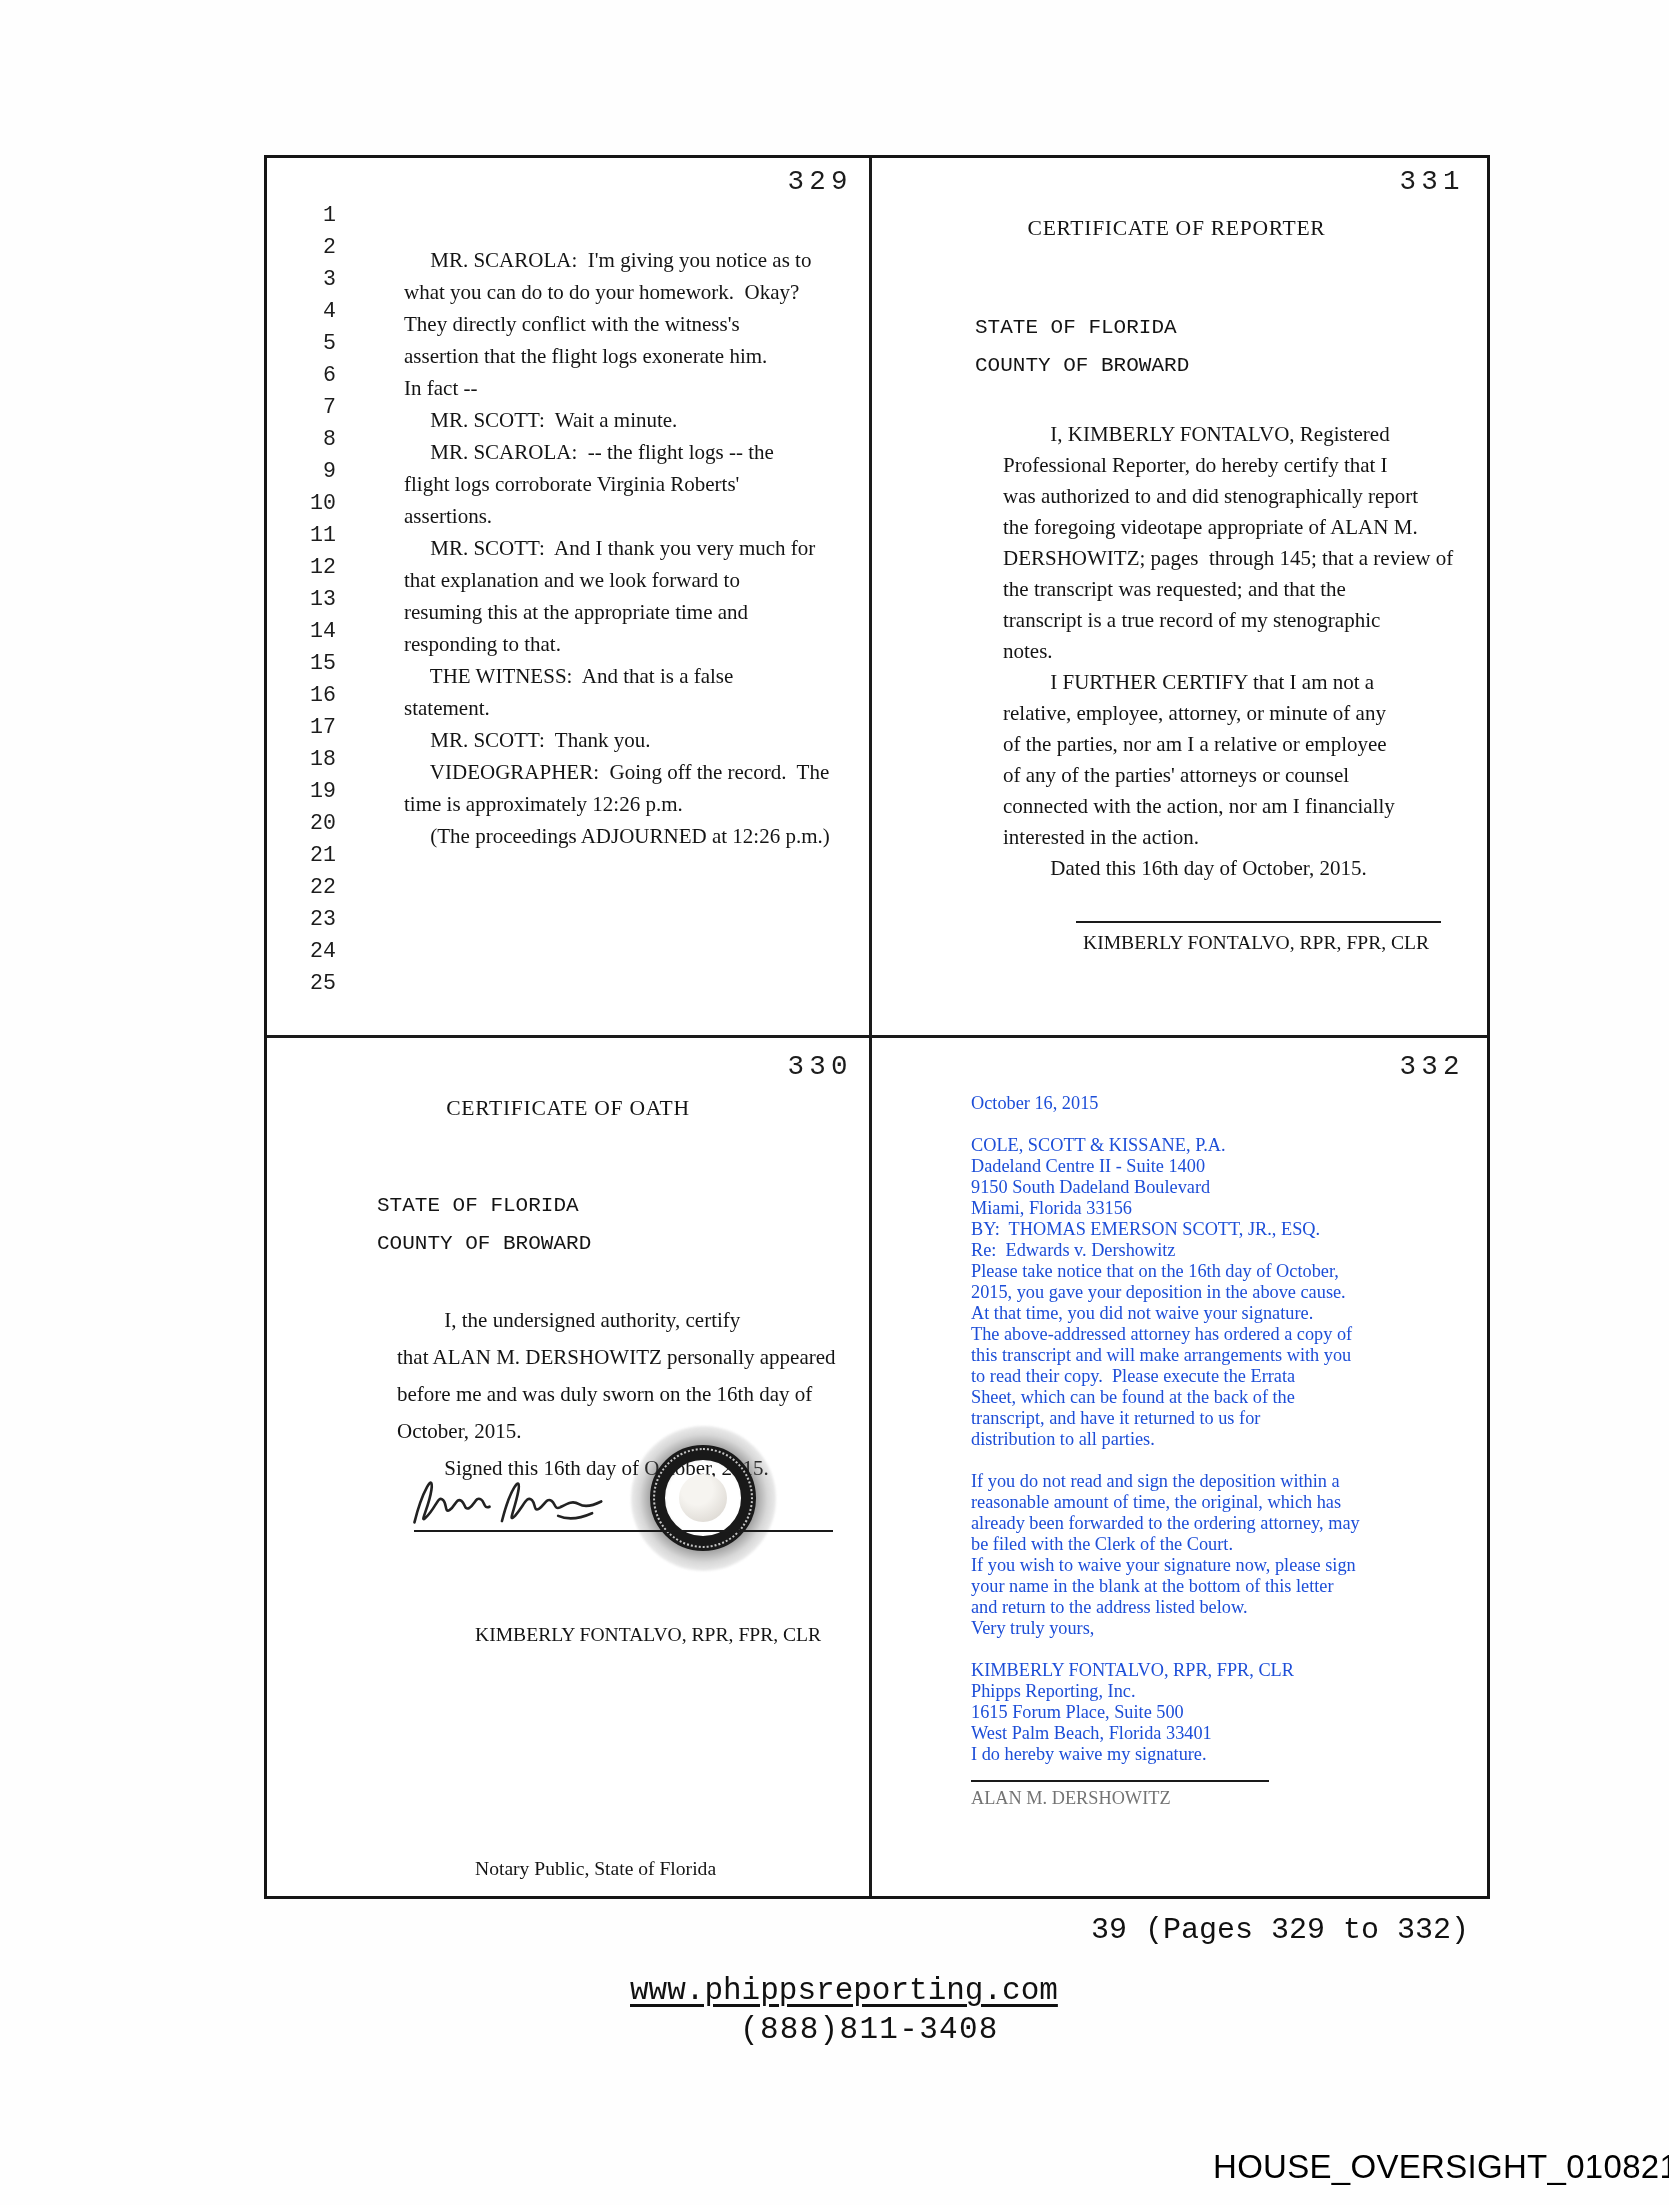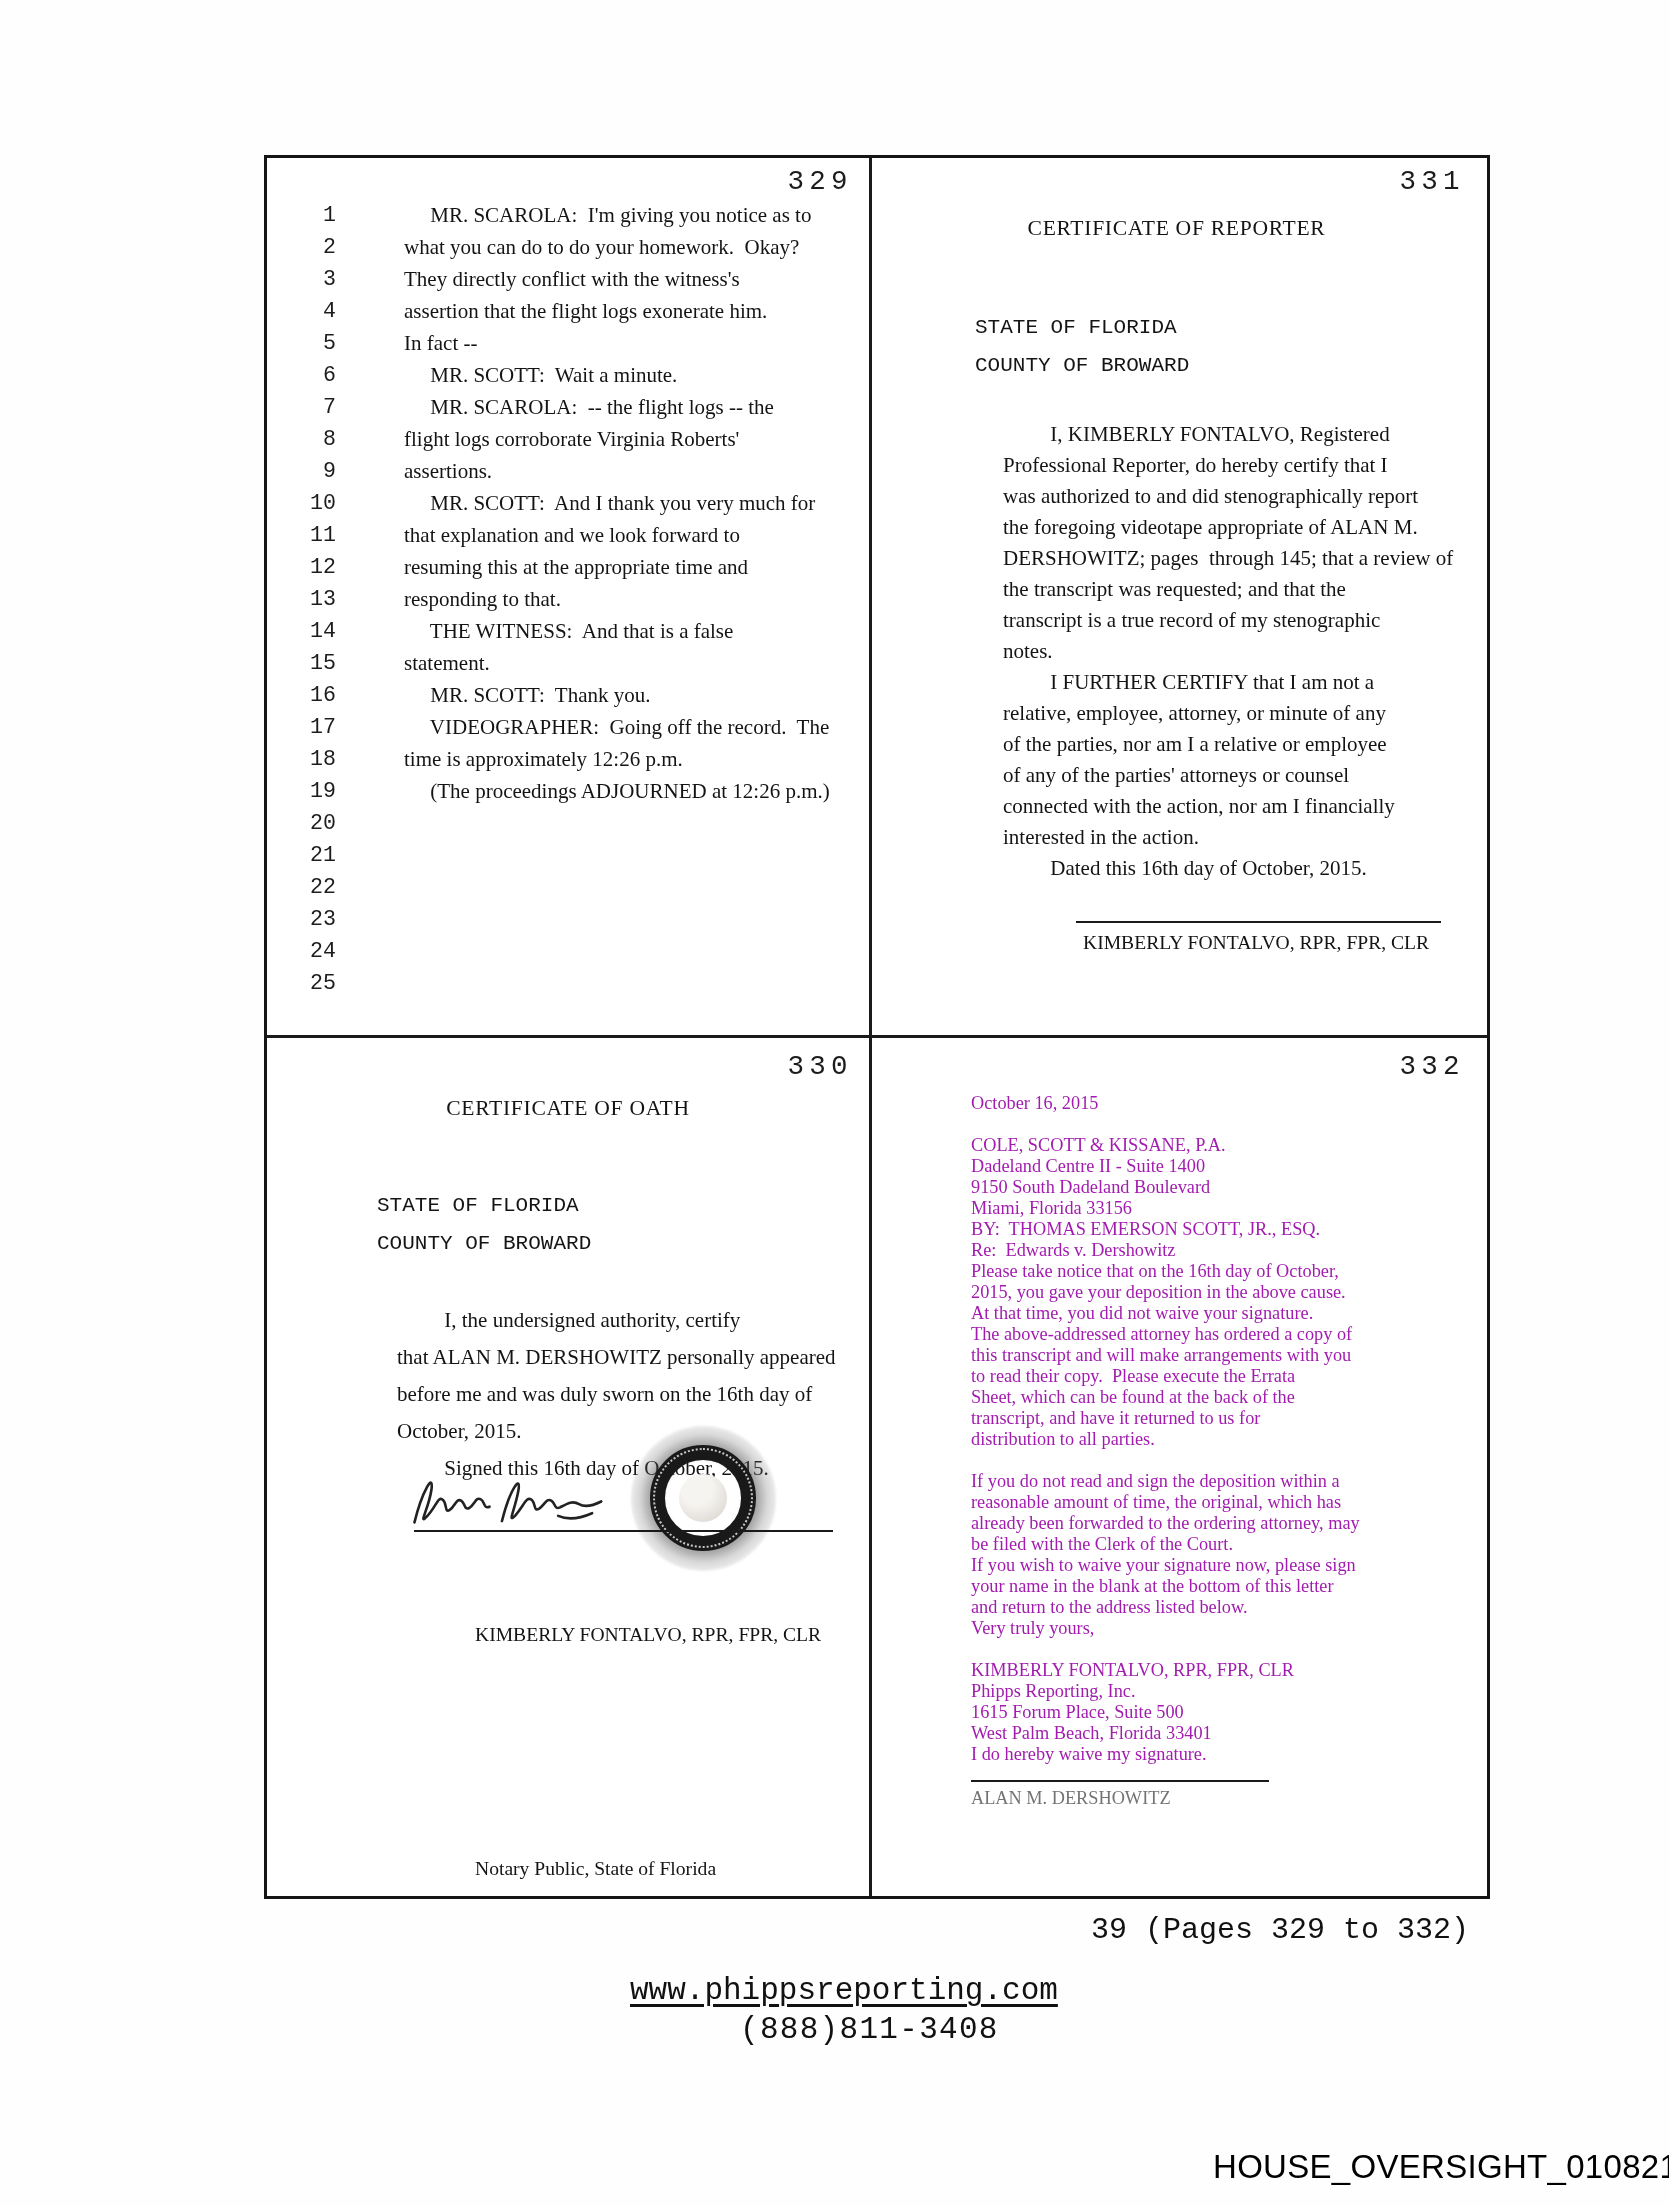--- a/index.html
+++ b/index.html
@@ -20,21 +20,21 @@
 
   .pageno{position:absolute;top:7.9px;right:16.4px;
           font-family:"Liberation Mono","DejaVu Sans Mono",monospace;
           font-size:27.5px;letter-spacing:5.2px;color:#1c1c1c;}
 
   
   .transcript{position:absolute;left:0;top:45px;width:100%;}
   .t-row{position:relative;height:32px;}
   .t-num{position:absolute;left:26px;width:43px;text-align:right;
          font-family:"Liberation Mono","DejaVu Sans Mono",monospace;font-size:21.6px;color:#1d1d1d;}
-  .t-text{position:absolute;left:137px;right:5.2px;font-size:21px;white-space:pre;color:#141414;}
+  .t-text{position:absolute;left:137px;right:5.2px;font-size:21px;white-space:pre;color:#141414;margin-top:45px;}
 
   
   .cert-title{position:absolute;top:58px;left:0;width:100%;text-align:center;
               font-size:21.6px;letter-spacing:0.7px;color:#141414;}
   .cert-state{position:absolute;font-size:21px;color:#141414;font-family:Liberation Mono, monospace;}
   .cert-body{position:absolute;font-size:21px;color:#141414;}
   .cert-body .c-line{white-space:pre;}
   .q-tr .cert-body .c-line{line-height:31px;}
   .q-bl .cert-body .c-line{line-height:37px;}
 
@@ -52,21 +52,21 @@
   .seal .ring::after{content:"";position:absolute;inset:-12.4px;border-radius:50%;
       border:2px dotted rgba(255,255,255,.75);}
   .seal .inner{position:absolute;inset:38px;border-radius:50%;
       background:radial-gradient(circle at 38% 32%,#f6f4f0 35%,#dcd8d2 85%);}
 
   
   .hand-sig{position:absolute;left:137px;top:419px;}
 
   
   .letter{position:absolute;left:99px;top:55px;width:484px;}
-  .l-row{font-size:18.3px;line-height:21px;white-space:pre;color:#a21caf;min-height:21px;}
+  .l-row{font-size:18.3px;line-height:21px;white-space:pre;color:#1d4ed8;min-height:21px;}
   .waive-line{position:absolute;left:99px;top:742px;width:298px;border-top:2px solid #1a1a1a;}
   .waive-name{position:absolute;left:99px;top:750px;font-size:18.3px;color:#737373;}
 
   
   .footer-mono{position:absolute;font-family:"Liberation Mono","DejaVu Sans Mono",monospace;color:#111;}
   .f-summary{top:1913px;right:200px;font-size:30px;}
   .f-web{top:1973px;left:630px;font-size:31px;text-decoration:underline;text-underline-offset:4.6px;}
   .f-phone{top:2012px;left:740px;font-size:31px;letter-spacing:1.3px;}
 
   .watermark{position:absolute;left:1213px;top:2148px;

